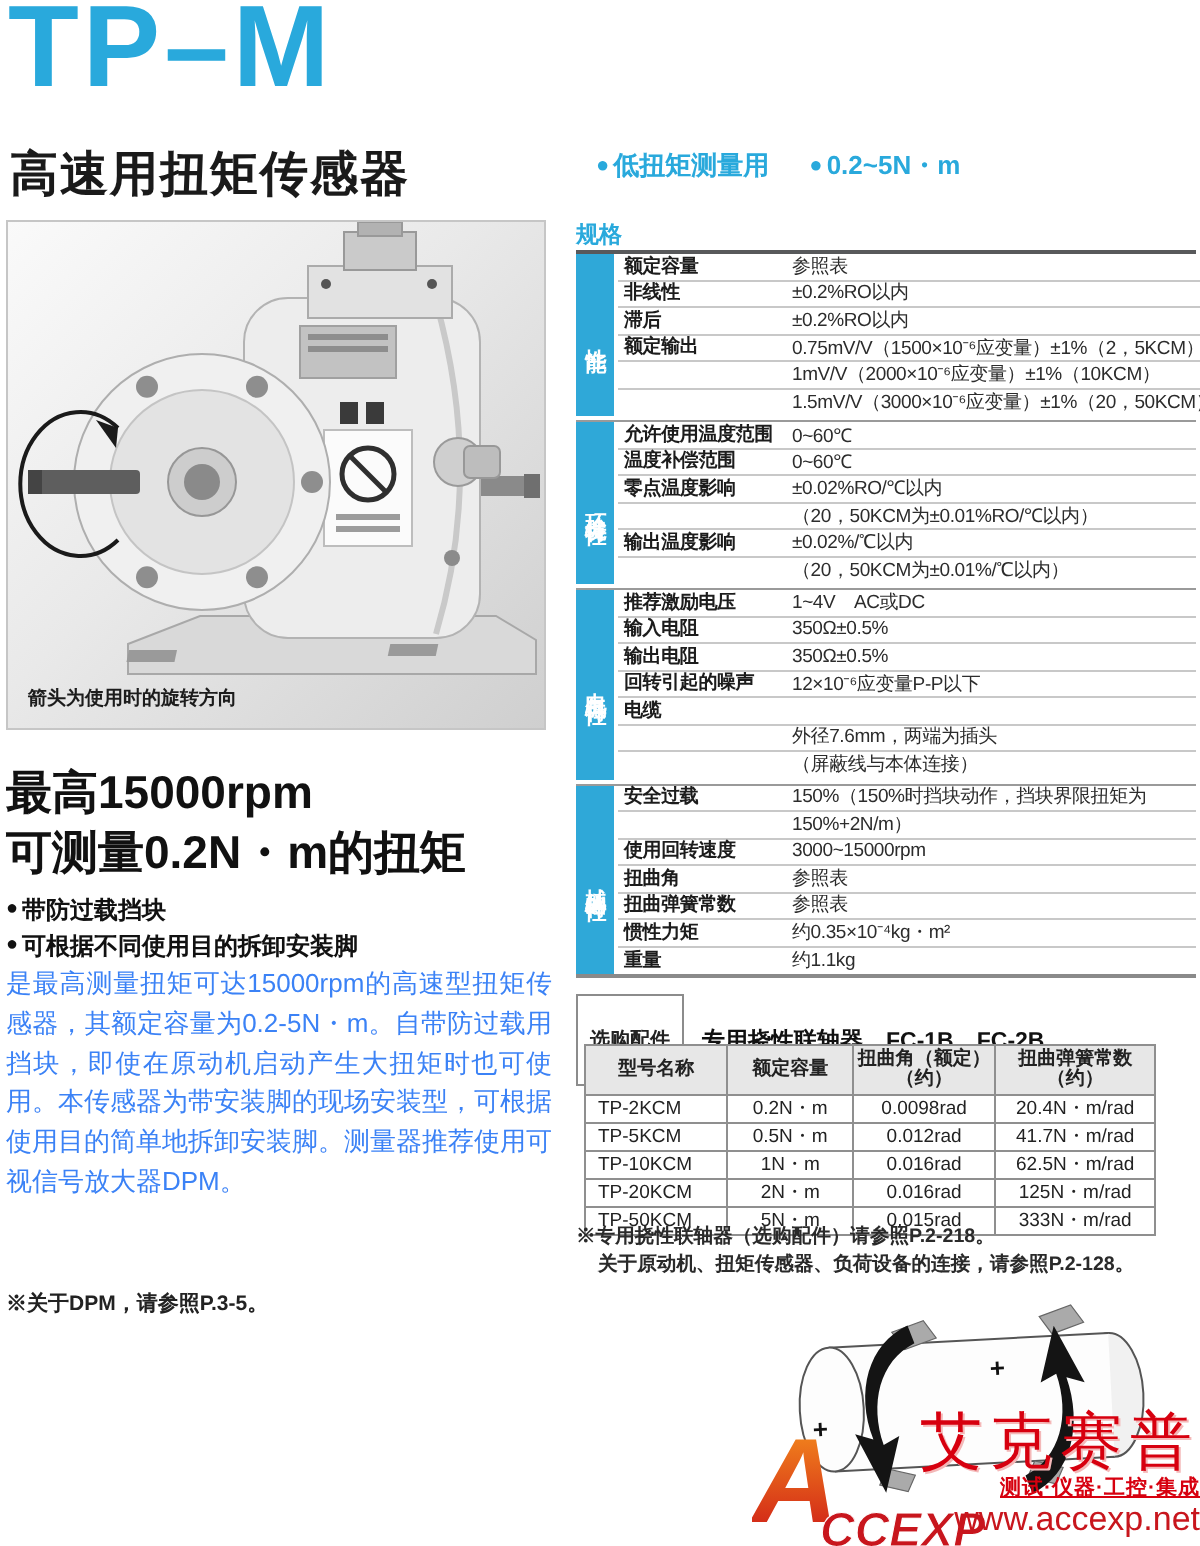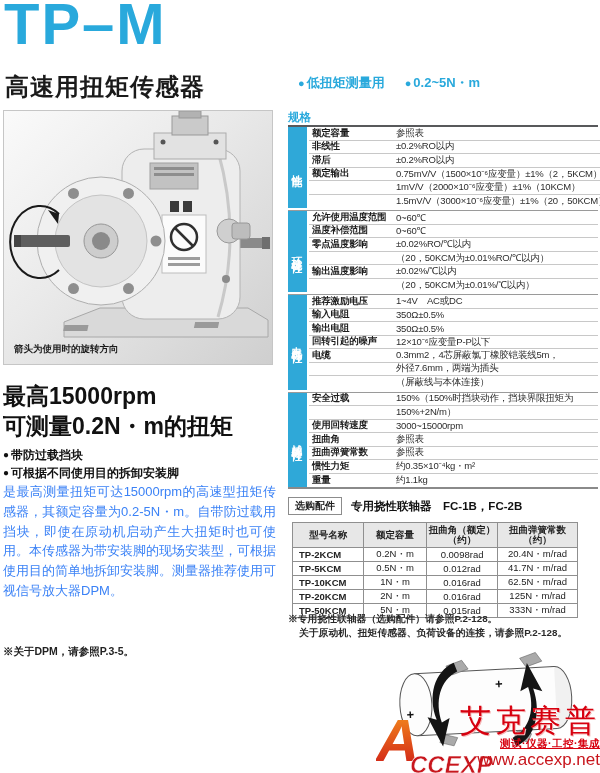--- a/index.html
+++ b/index.html
@@ -46,31 +46,31 @@
   .spec-rows{flex:1;display:flex;flex-direction:column;margin-left:2px;}
   .spec-row{display:flex;height:13.5px;box-sizing:border-box;border-bottom:1px solid #c8c8c8;
             align-items:center;}
   .spec-row:last-child{border-bottom:none;}
   .spec-name{width:84px;flex:none;font-size:9.5px;font-weight:bold;color:#1c1c1c;
              white-space:nowrap;letter-spacing:-0.2px;padding-left:3px;}
   .spec-value{flex:1;font-size:9.5px;color:#2c2c2c;white-space:nowrap;letter-spacing:-0.2px;}
 
   
   .accessory{position:absolute;left:288px;top:497px;display:flex;align-items:center;gap:9px;}
-  .acc-label{border:1px solid #8c8c8c;padding:1px 6px;font-size:10px;font-weight:bold;color:#222;}
+  .acc-label{border:1px solid #8c8c8c;padding:15px 6px;font-size:10px;font-weight:bold;color:#222;}
   .acc-text{font-size:11.5px;font-weight:bold;color:#111;}
 
   
   .model-table{position:absolute;left:292px;top:522px;width:286px;border-collapse:collapse;
                font-size:9.5px;color:#222;}
   .model-table th{background:#e7e7e7;border:1px solid #8f8f8f;font-weight:bold;
                   padding:2px 1px;line-height:10px;}
   .model-table th span{display:block;}
   .model-table td{border:1px solid #8f8f8f;height:13px;text-align:center;padding:0 2px;}
-  .model-table td.left{text-align:left;padding-left:6px;font-weight:bold;}
+  .model-table td.left{text-align:left;padding-left:6px;}
   .c1{width:25%;} .c2{width:22%;} .c3{width:25%;} .c4{width:28%;}
 
   
   .notes{position:absolute;left:288px;top:612px;font-size:9.8px;font-weight:600;
          line-height:13.5px;color:#2a2a2a;}
   .note2{padding-left:11px;}
 
   
   .cylinder{position:absolute;left:388px;top:645px;}
   .watermark{position:absolute;left:376px;top:702px;width:224px;height:71px;}
@@ -245,21 +245,20 @@
           <div class="spec-row">
             <div class="spec-name">输出电阻</div>
             <div class="spec-value">350Ω±0.5%</div>
           </div>
           <div class="spec-row">
             <div class="spec-name">回转引起的噪声</div>
             <div class="spec-value">12×10⁻⁶应变量P-P以下</div>
           </div>
           <div class="spec-row">
             <div class="spec-name">电缆</div>
-            <div class="spec-value">0.3mm2，4芯屏蔽氯丁橡胶铠装线5m，</div>
           </div>
           <div class="spec-row">
             <div class="spec-name"></div>
             <div class="spec-value">外径7.6mm，两端为插头</div>
           </div>
           <div class="spec-row">
             <div class="spec-name"></div>
             <div class="spec-value">（屏蔽线与本体连接）</div>
           </div>
         </div>
@@ -353,21 +352,21 @@
         <tr>
           <td class="left">TP-50KCM</td>
           <td>5N・m</td>
           <td>0.015rad</td>
           <td>333N・m/rad</td>
         </tr>
       </tbody>
   </table>
 
   <div class="notes">
-    <div>※专用挠性联轴器（选购配件）请参照P.2-128。</div>
+    <div>※专用挠性联轴器（选购配件）请参照P.2-218。</div>
     <div class="note2">关于原动机、扭矩传感器、负荷设备的连接，请参照P.2-128。</div>
   </div>
 
   <svg class="cylinder" width="200" height="118" viewBox="0 0 200 118">
     <g transform="rotate(-3 100 60)">
 
       <ellipse cx="168" cy="56" rx="16" ry="31" fill="#f1f1f1" stroke="#555"></ellipse>
       <path d="M 28,25 L 168,25 L 168,87 L 28,87 Z" fill="#fdfdfd" stroke="none"></path>
       <line x1="28" y1="25" x2="168" y2="25" stroke="#555"></line>
       <line x1="28" y1="87" x2="168" y2="87" stroke="#555"></line>

